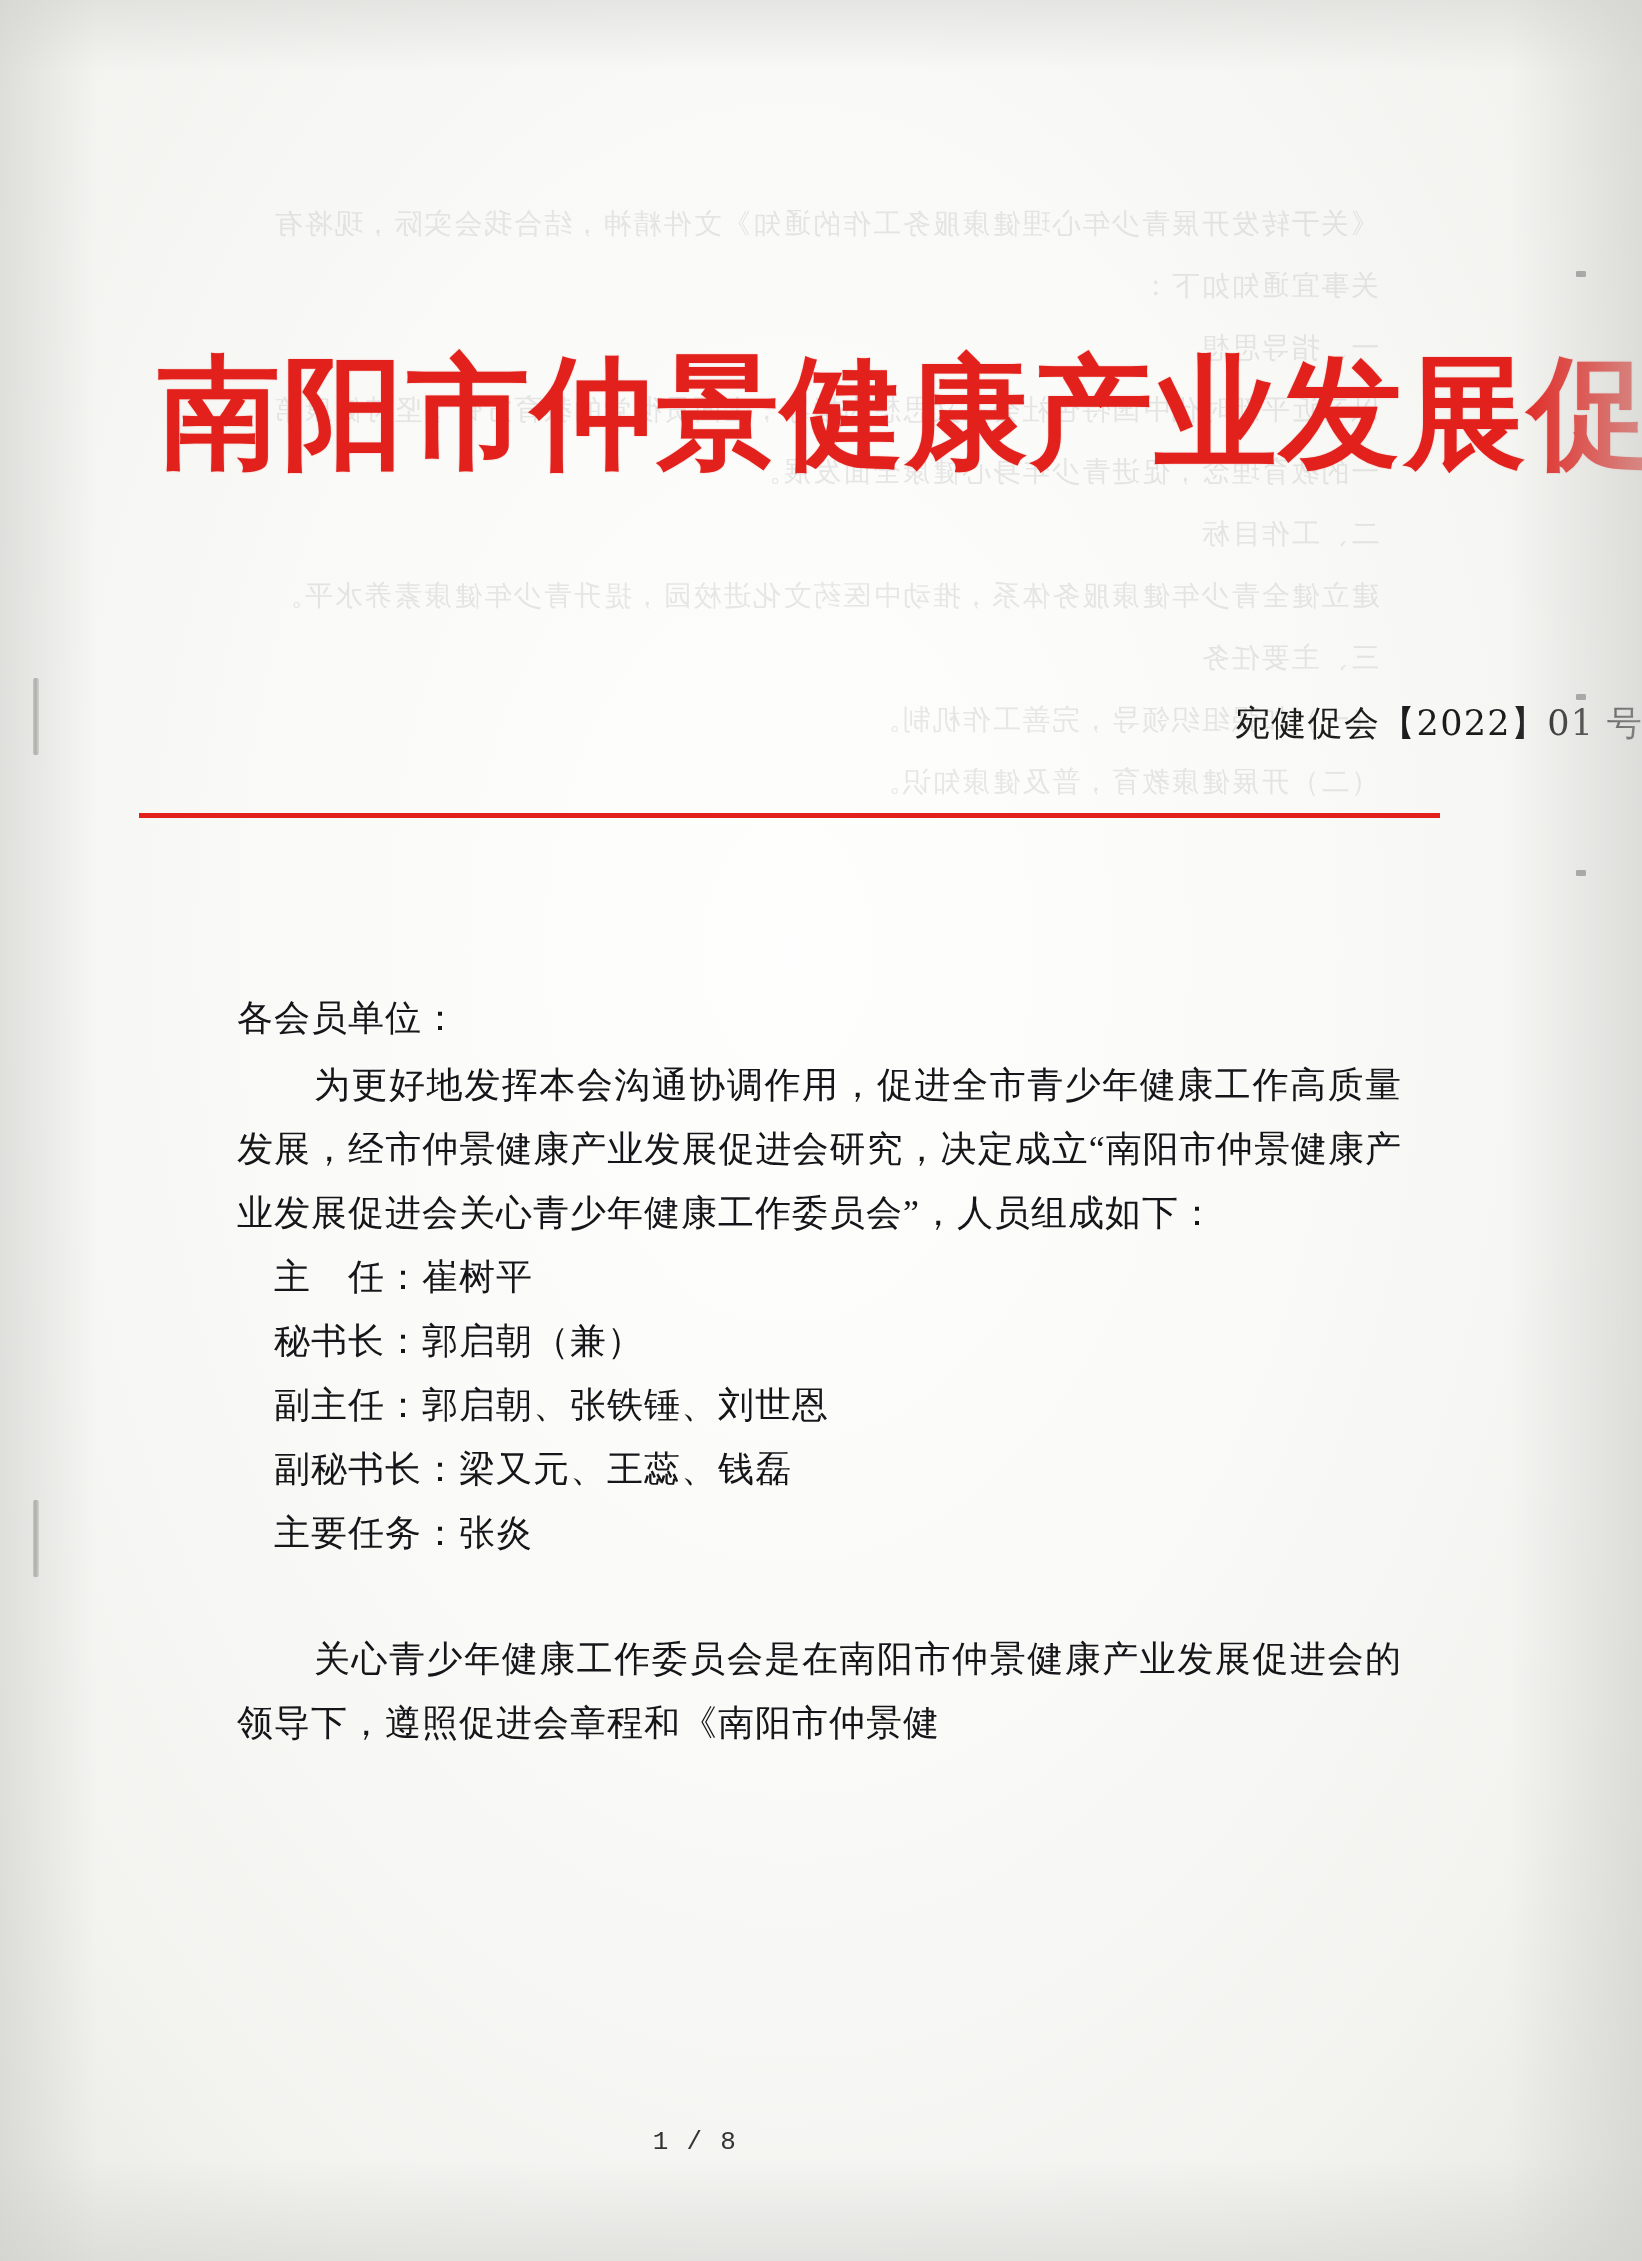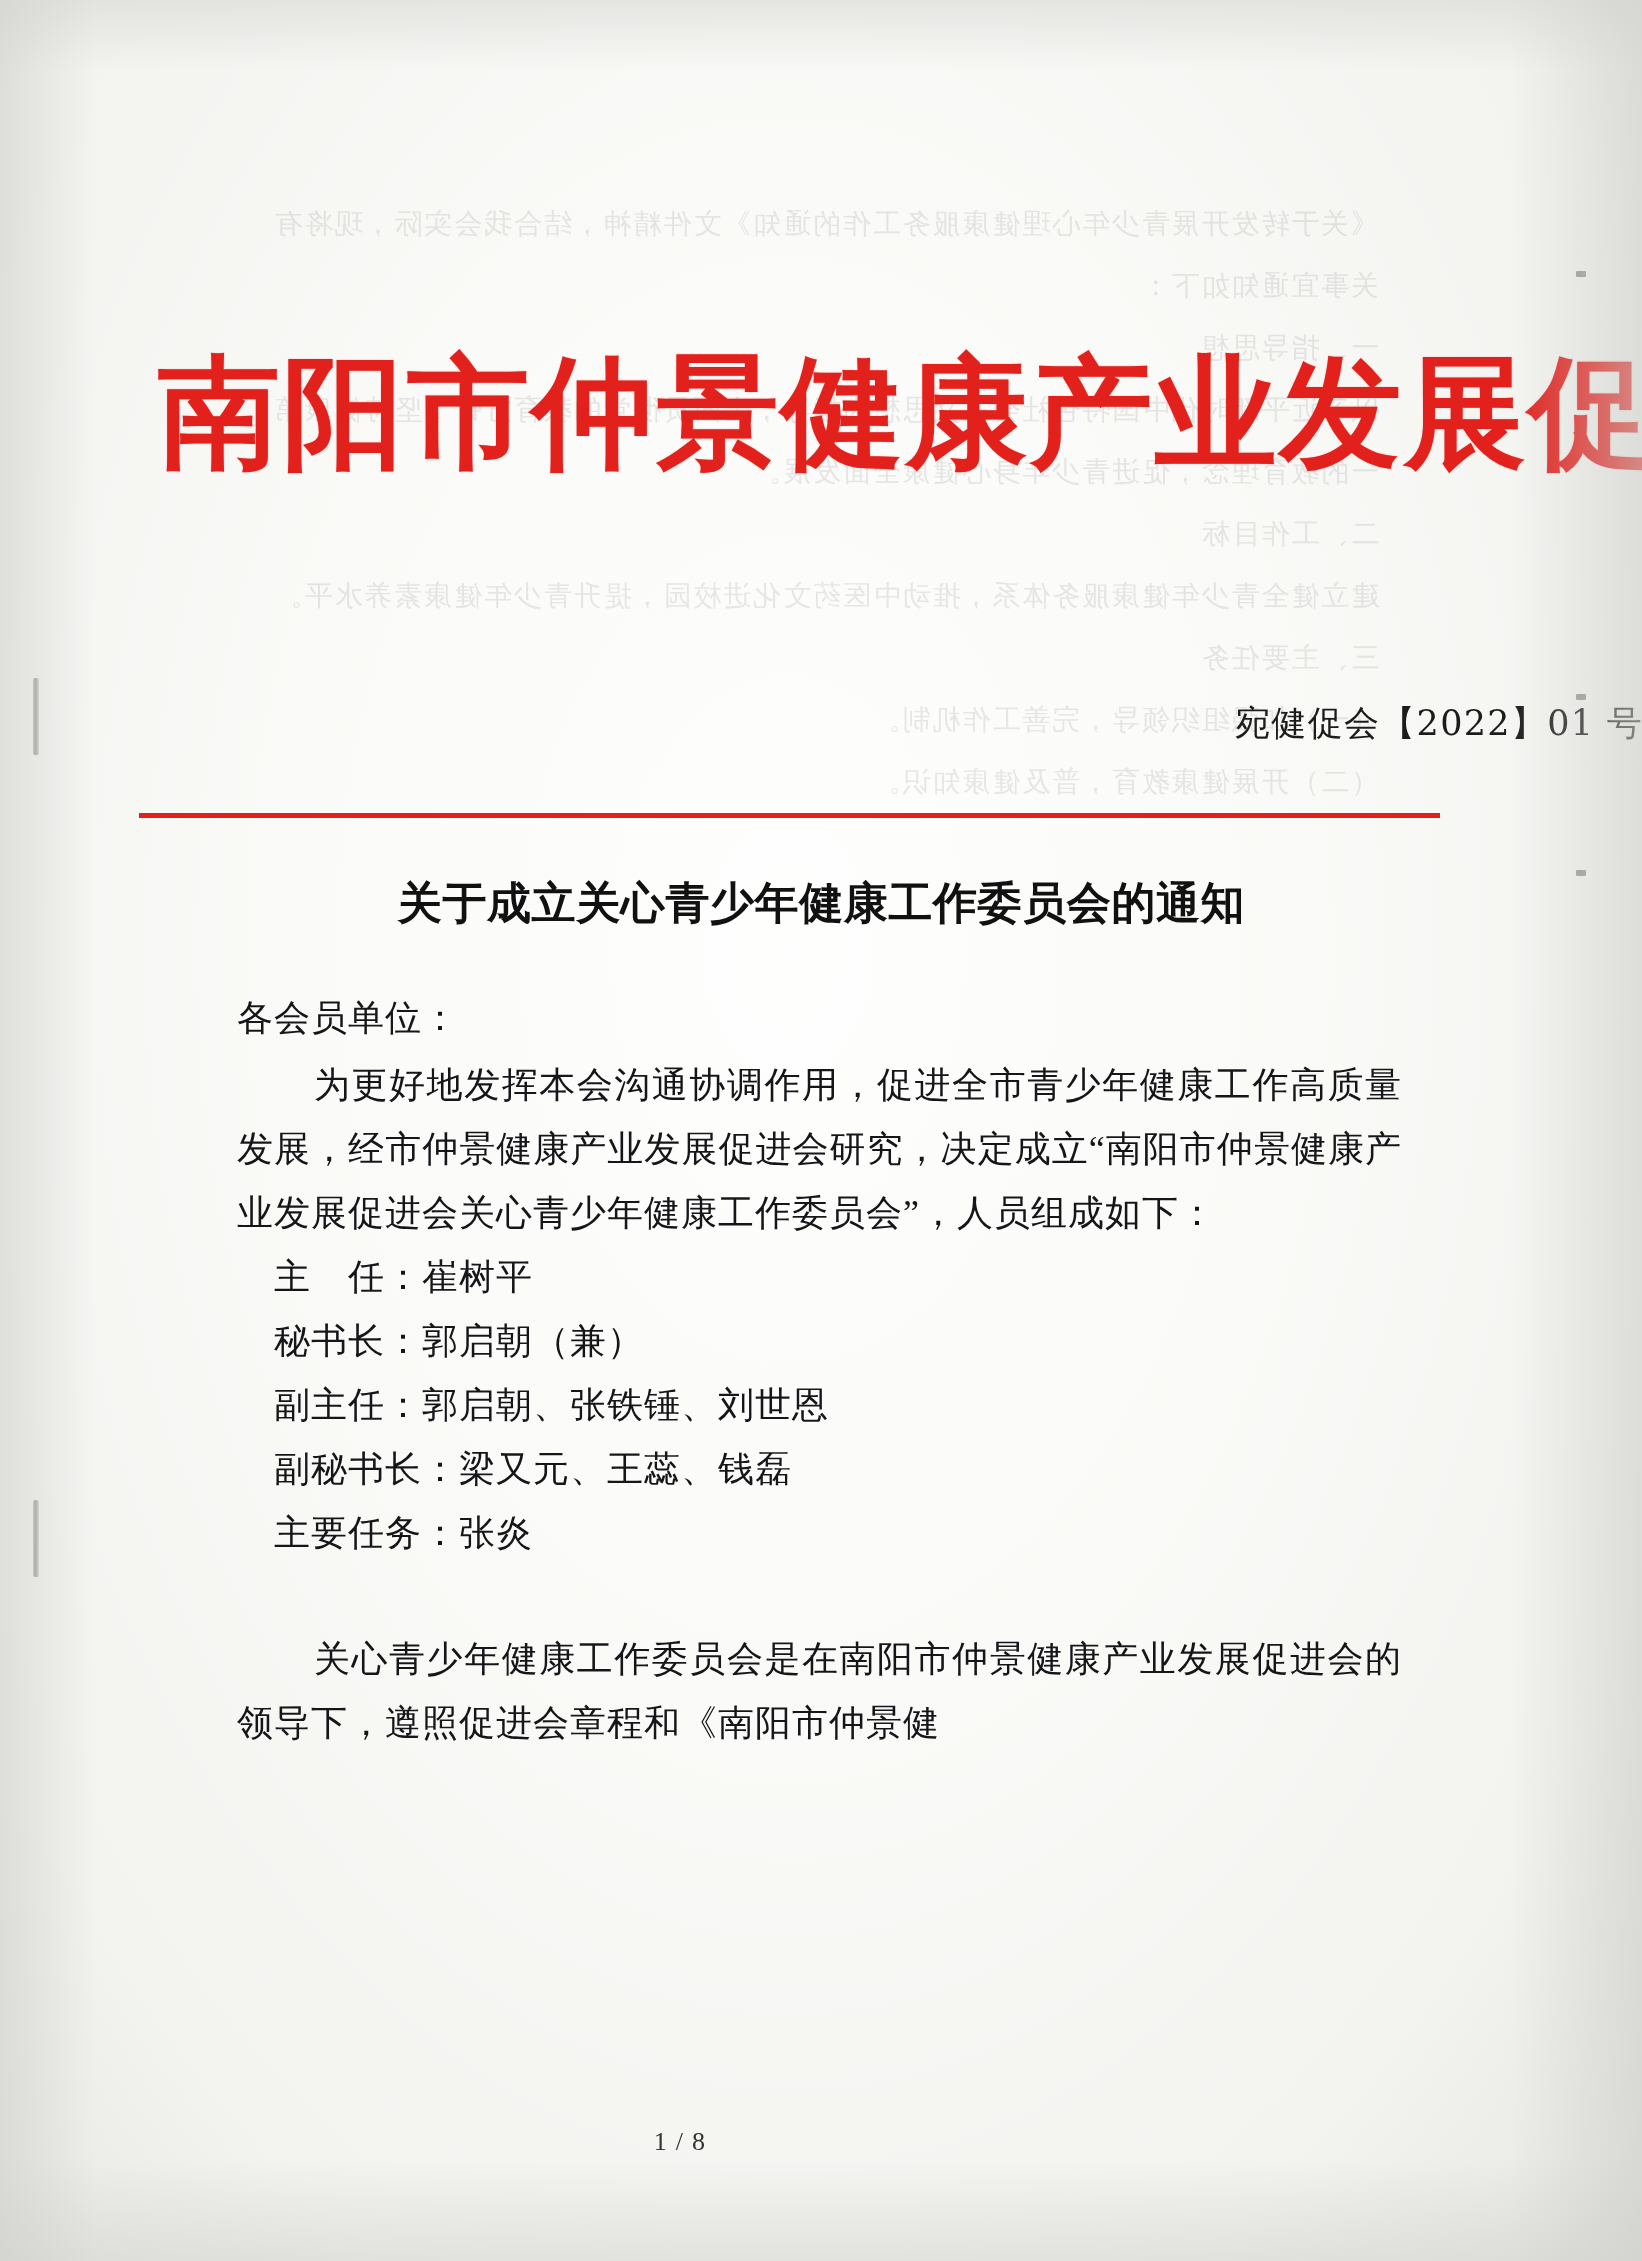--- a/index.html
+++ b/index.html
@@ -184,25 +184,25 @@
     margin: 0;
     padding-left: 37px;
     white-space: nowrap;
   }
   .gap {
     height: 62px;
   }
 
   .page-number {
     position: absolute;
-    left: 0;
+    left: 15px;
     bottom: 104px;
     width: 1360px;
     text-align: center;
-    font-family: Liberation Serif, serif;
+    font-family: Liberation Mono, monospace;
     font-size: 26px;
     color: #333;
     letter-spacing: 1.3px;
   }
 </style>
 </head>
 <body>
 
 <div class="page">
 
@@ -218,21 +218,20 @@
 （二）开展健康教育，普及健康知识。</div>
 
   <div class="content">
 
     <div class="masthead">南阳市仲景健康产业发展促进会文件</div>
 
     <div class="doc-number">宛健促会【2022】01 号</div>
 
     <div class="red-rule"></div>
 
-    <div class="doc-title">关于成立关心青少年健康工作委员会的通知</div>
 
     <div class="body-block">
       <p class="p-salutation">各会员单位：</p>
       <p class="p-indent">为更好地发挥本会沟通协调作用，促进全市青少年健康工作高质量发展，经市仲景健康产业发展促进会研究，决定成立“南阳市仲景健康产业发展促进会关心青少年健康工作委员会”，人员组成如下：</p>
       <ul class="roster">
         <li>主　任：崔树平</li>
         <li>秘书长：郭启朝（兼）</li>
         <li>副主任：郭启朝、张铁锤、刘世恩</li>
         <li>副秘书长：梁又元、王蕊、钱磊</li>
         <li>主要任务：张炎</li>

